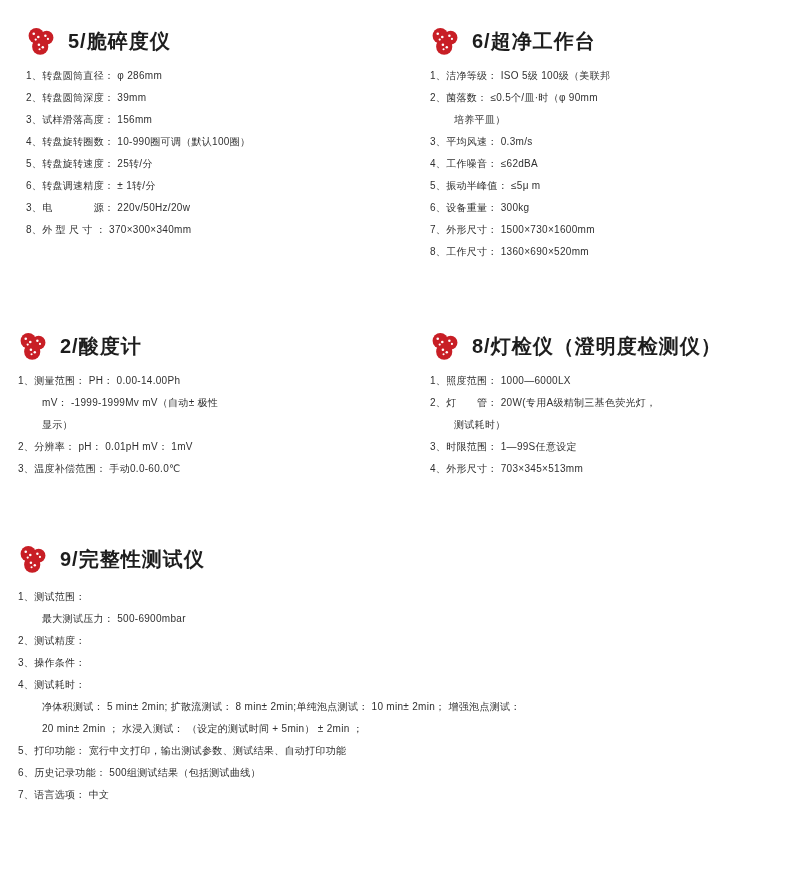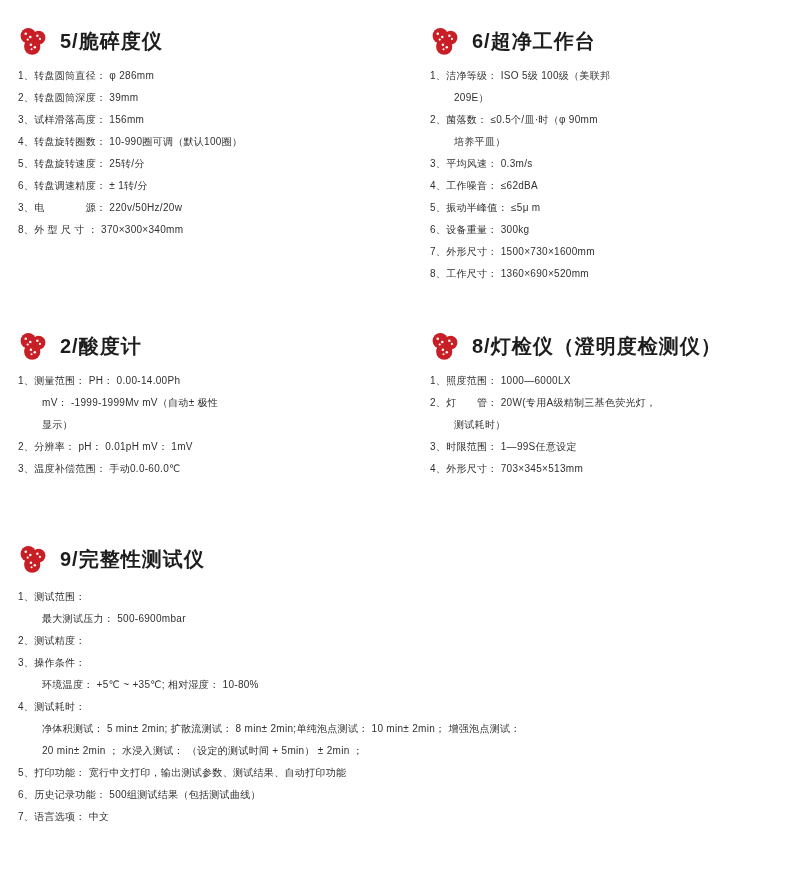--- a/index.html
+++ b/index.html
@@ -4,21 +4,21 @@
 <style>
   :root { --brand: #c81e25; --ink: #303030; --title-ink: #1d1d1d; }
   * { margin: 0; padding: 0; box-sizing: border-box; }
   html, body { background: #ffffff; }
   body {
     width: 800px; height: 872px; position: relative; overflow: hidden;
     font-family: "Liberation Sans", "DejaVu Sans", sans-serif;
     color: var(--ink);
   }
   .section { position: absolute; }
-  #sec-5 { left: 18px; top: 26px; width: 390px; }
+  #sec-5 { left: 26px; top: 26px; width: 390px; }
   #sec-6 { left: 430px; top: 26px; width: 365px; }
   #sec-7 { left: 18px; top: 331px; width: 395px; }
   #sec-8 { left: 430px; top: 331px; width: 368px; }
   #sec-9 { left: 18px; top: 544px; width: 775px; }
 
   .sec-header { display: flex; align-items: center; gap: 11px; }
   .sec-icon { width: 31px; height: 31px; flex: 0 0 auto; }
   .sec-icon svg { width: 100%; height: 100%; display: block; }
   .sec-title {
     font-size: 20px; font-weight: 700; color: var(--title-ink);
@@ -88,21 +88,20 @@
             <circle cx="20" cy="29" r="2"></circle>
             <circle cx="26" cy="33" r="1.9"></circle>
             <circle cx="21" cy="36" r="1.6"></circle>
           </g>
         </svg>
     </span>
     <span class="sec-title">6/超净工作台</span>
   </div>
   <div class="lines">
     <div class="line">1、洁净等级： ISO 5级 100级（美联邦</div>
-    <div class="line cont">209E）</div>
     <div class="line">2、菌落数： ≤0.5个/皿·时（φ 90mm</div>
     <div class="line cont">培养平皿）</div>
     <div class="line">3、平均风速： 0.3m/s</div>
     <div class="line">4、工作噪音： ≤62dBA</div>
     <div class="line">5、振动半峰值： ≤5μ m</div>
     <div class="line">6、设备重量： 300kg</div>
     <div class="line">7、外形尺寸： 1500×730×1600mm</div>
     <div class="line">8、工作尺寸： 1360×690×520mm</div>
   </div>
 </div>
@@ -192,21 +191,20 @@
           </g>
         </svg>
     </span>
     <span class="sec-title">9/完整性测试仪</span>
   </div>
   <div class="lines">
     <div class="line">1、测试范围：</div>
     <div class="line cont">最大测试压力： 500-6900mbar</div>
     <div class="line">2、测试精度：</div>
     <div class="line">3、操作条件：</div>
-    <div class="line cont">环境温度： +5℃ ~ +35℃;  相对湿度： 10-80%</div>
     <div class="line">4、测试耗时：</div>
     <div class="line cont">净体积测试： 5 min± 2min; 扩散流测试： 8 min± 2min;单纯泡点测试： 10 min± 2min； 增强泡点测试：</div>
     <div class="line cont">20 min± 2min ； 水浸入测试： （设定的测试时间 + 5min） ± 2min ；</div>
     <div class="line">5、打印功能： 宽行中文打印，输出测试参数、测试结果、自动打印功能</div>
     <div class="line">6、历史记录功能： 500组测试结果（包括测试曲线）</div>
     <div class="line">7、语言选项： 中文</div>
   </div>
 </div>
 
 </body></html>

